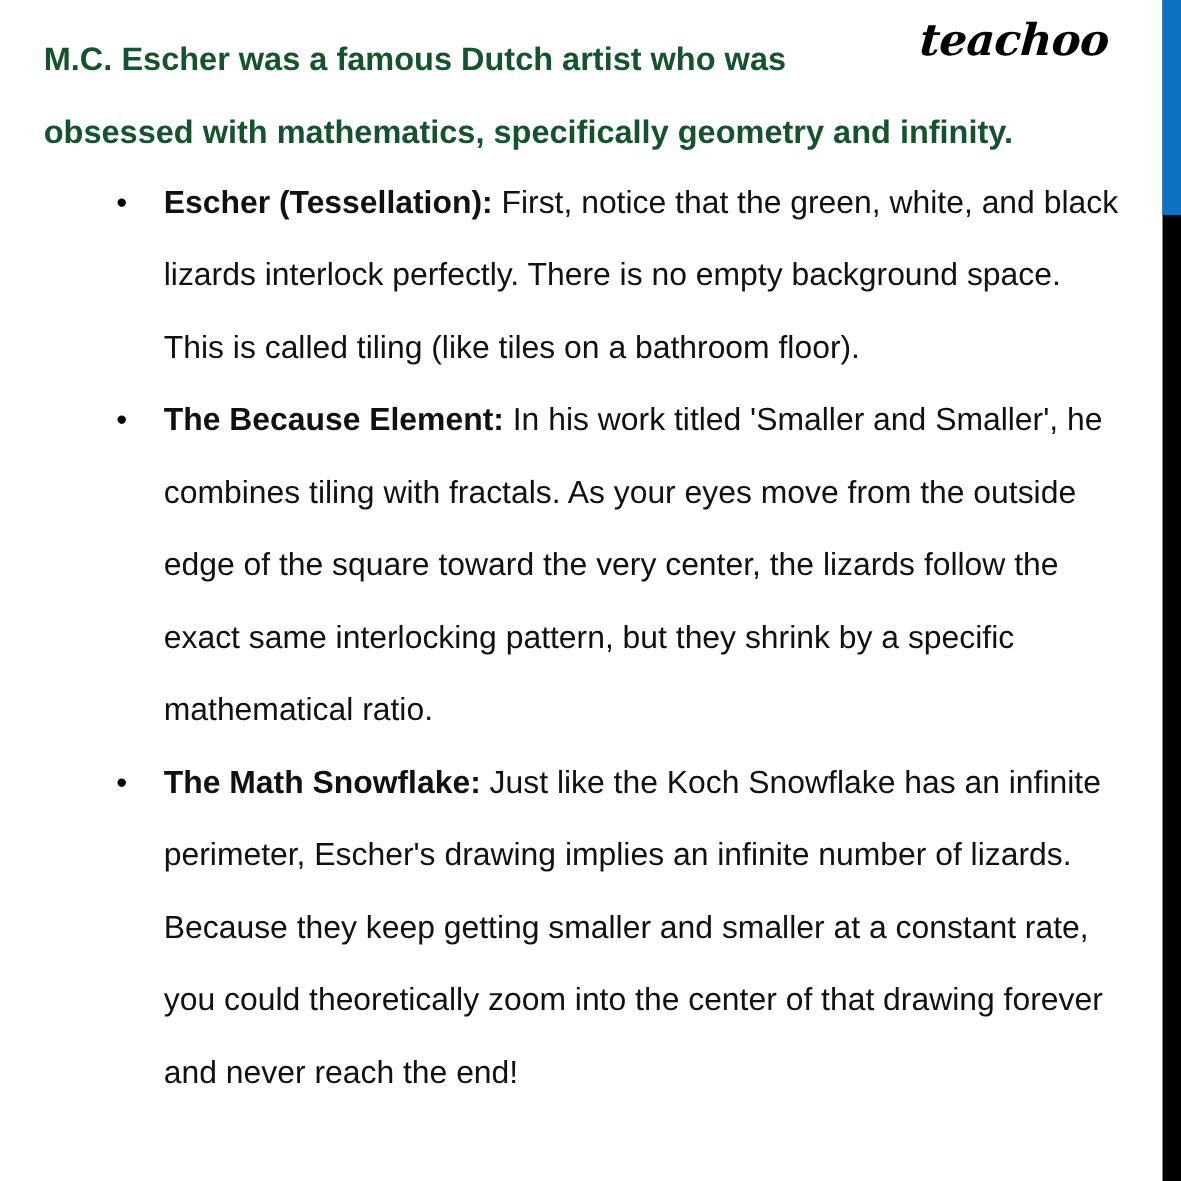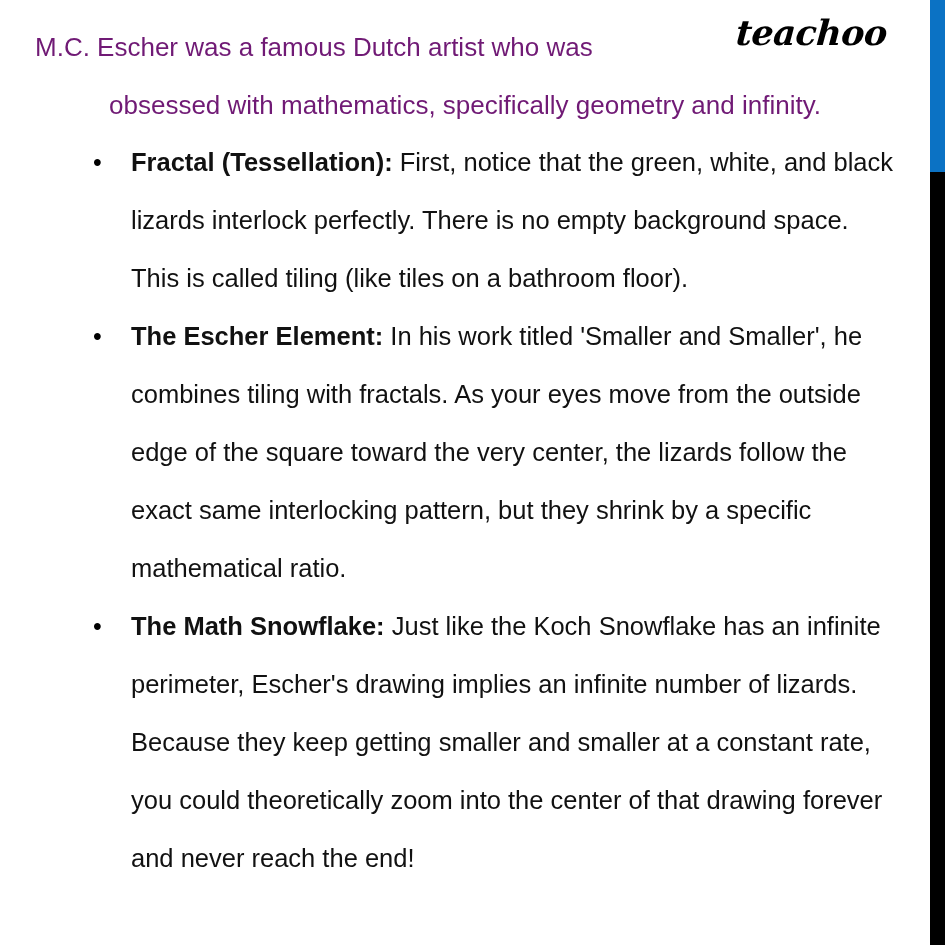--- a/index.html
+++ b/index.html
@@ -70,33 +70,32 @@
   }
 
   
   #intro {
     position: absolute;
     top: 18px;
     left: 35px;
     width: 700px;
     font-size: 26px;
     line-height: 58px;
-    color: #701a75;
-    font-weight: 400;
+    color: #14532d;
+    font-weight: 700;
   }
 
   #intro .intro-line-1 {
     display: block;
     width: 640px;
   }
 
   #intro .intro-line-2 {
     display: block;
     width: 860px;
-    text-align: center;
   }
 
   
   #bullet-list {
     position: absolute;
     top: 133px;
     left: 0;
     width: 915px;
     margin: 0;
     padding: 0;
@@ -141,26 +140,26 @@
 
     <div id="intro">
       <span class="intro-line-1">M.C. Escher was a famous Dutch artist who was</span>
       <span class="intro-line-2">obsessed with mathematics, specifically geometry and infinity.</span>
     </div>
 
     <ul id="bullet-list">
 
       <li class="bullet-item">
         <span class="bullet-marker">•</span>
-        <span class="bullet-lead">Fractal (Tessellation):</span><span class="bullet-body"> First, notice that the green, white, and black lizards interlock perfectly. There is no empty background space. This is called tiling (like tiles on a bathroom floor).</span>
+        <span class="bullet-lead">Escher (Tessellation):</span><span class="bullet-body"> First, notice that the green, white, and black lizards interlock perfectly. There is no empty background space. This is called tiling (like tiles on a bathroom floor).</span>
       </li>
 
       <li class="bullet-item">
         <span class="bullet-marker">•</span>
-        <span class="bullet-lead">The Escher Element:</span><span class="bullet-body"> In his work titled 'Smaller and Smaller', he combines tiling with fractals. As your eyes move from the outside edge of the square toward the very center, the lizards follow the exact same interlocking pattern, but they shrink by a specific mathematical ratio.</span>
+        <span class="bullet-lead">The Because Element:</span><span class="bullet-body"> In his work titled 'Smaller and Smaller', he combines tiling with fractals. As your eyes move from the outside edge of the square toward the very center, the lizards follow the exact same interlocking pattern, but they shrink by a specific mathematical ratio.</span>
       </li>
 
       <li class="bullet-item">
         <span class="bullet-marker">•</span>
         <span class="bullet-lead">The Math Snowflake:</span><span class="bullet-body"> Just like the Koch Snowflake has an infinite perimeter, Escher's drawing implies an infinite number of lizards. Because they keep getting smaller and smaller at a constant rate, you could theoretically zoom into the center of that drawing forever and never reach the end!</span>
       </li>
 
     </ul>
   </div>
 

